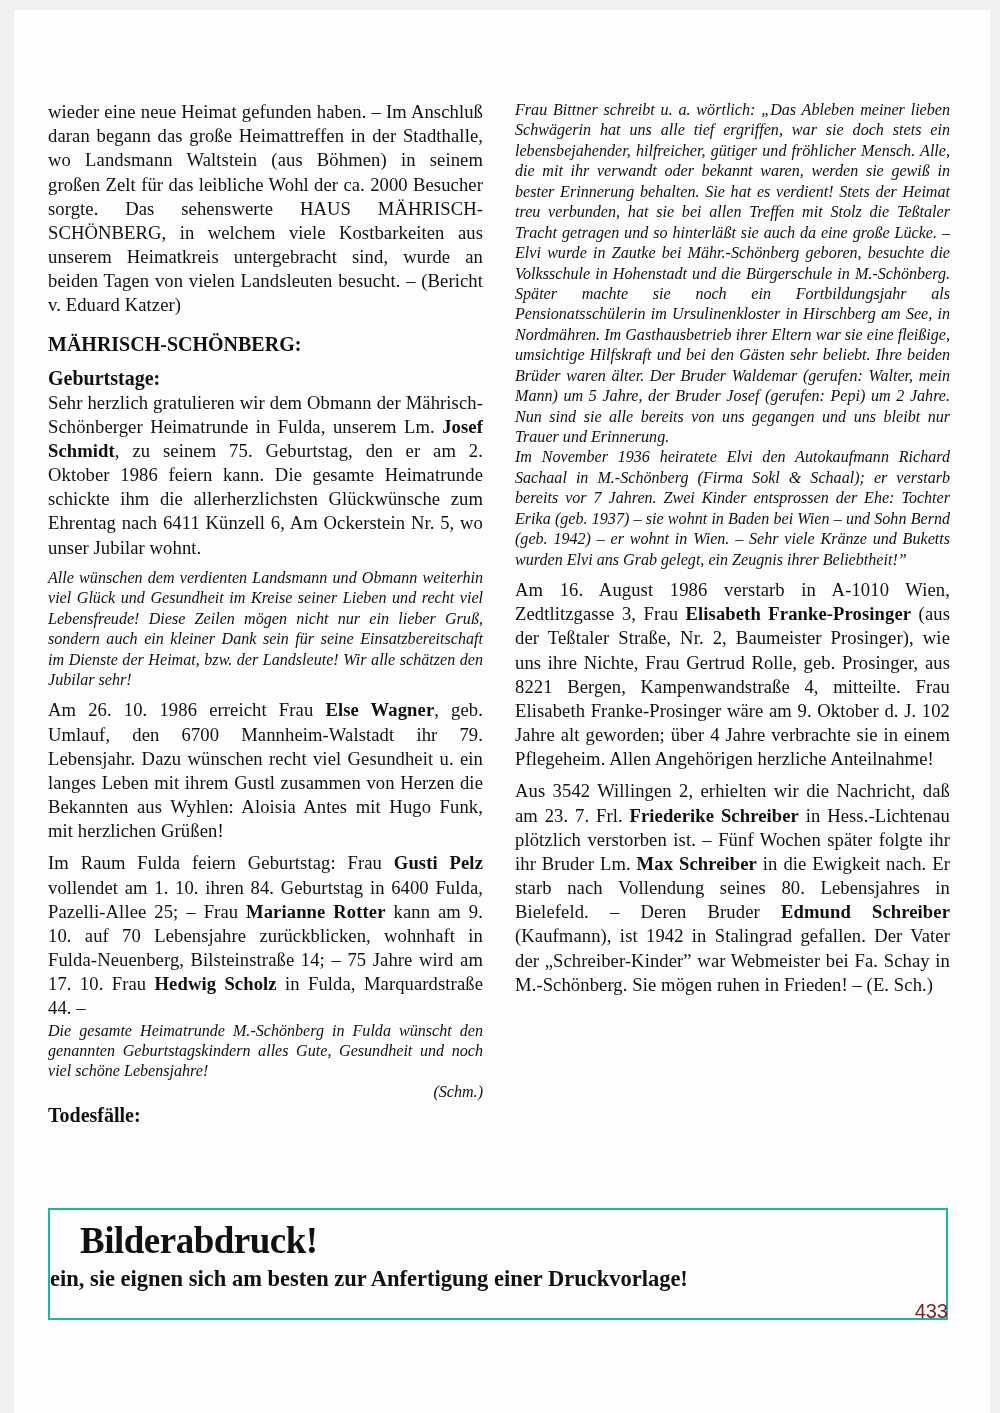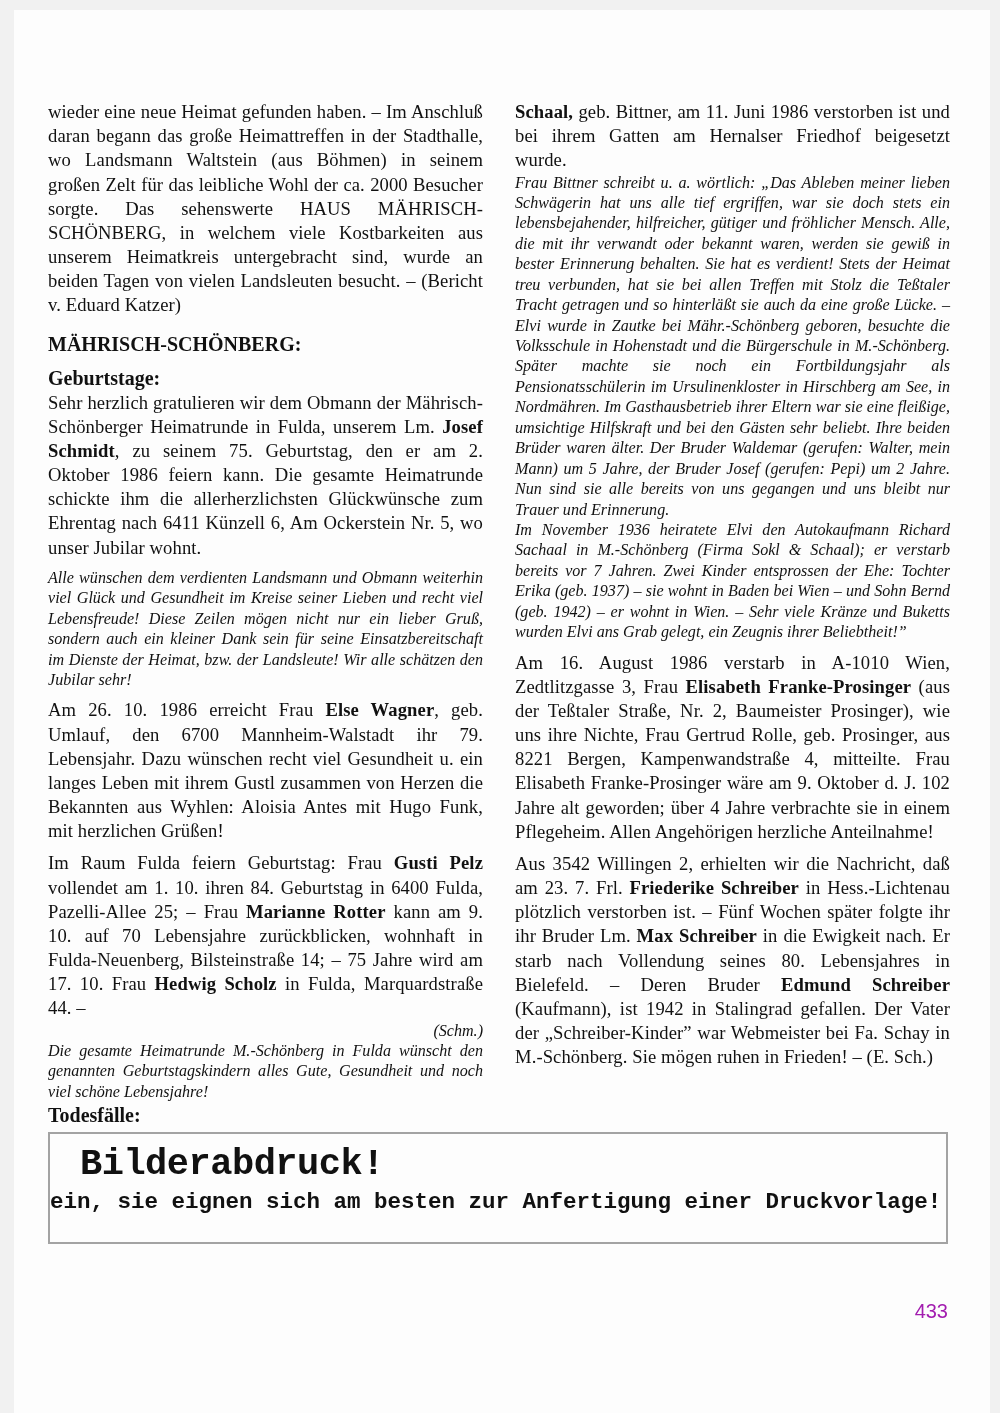--- a/index.html
+++ b/index.html
@@ -66,26 +66,26 @@
     line-height: 1.3;
     margin: 0;
   }
   b, strong { font-weight: bold; }
   .right { text-align: right; }
 
   
   .ad-box {
     position: absolute;
     left: 48px;
-    top: 1132px;
+    top: 1208px;
     width: 900px;
     height: 112px;
-    border: 2px solid #a3a3a3;
+    border: 2px solid #14b8a6;
     box-sizing: border-box;
-    font-family: Liberation Mono, monospace;
+    font-family: Liberation Serif, serif;
   }
   .ad-row1 {
     display: flex;
     align-items: baseline;
     padding: 9px 0 0 30px;
   }
   .ad-title {
     font-weight: bold;
     font-size: 37px;
     letter-spacing: -0.5px;
@@ -109,21 +109,21 @@
     font-size: 22.5px;
     font-weight: bold;
     margin-top: 4px;
   }
   .page-number {
     position: absolute;
     right: 52px;
     top: 1300px;
     font-family: "Liberation Sans", sans-serif;
     font-size: 20px;
-    color: #a21caf;
+    color: #7f1d1d;
   }
 </style>
 </head>
 <body>
 
 <div class="page">
   <div class="scan-edge-left"></div>
   <div class="scan-edge-top"></div>
   <div class="scan-edge-right"></div>
 
@@ -148,31 +148,30 @@
       <p class="small">Alle wünschen dem verdienten Landsmann und Obmann weiterhin viel Glück und Gesundheit im Kreise seiner Lieben und recht viel Lebensfreude! Diese Zeilen mögen nicht nur ein lieber Gruß, sondern auch ein kleiner Dank sein für seine Einsatzbereitschaft im Dienste der Heimat, bzw. der Landsleute! Wir alle schätzen den Jubilar sehr!</p>
 
       <div class="gap-s"></div>
 
       <p class="big"><span>Am 26. 10. 1986 erreicht Frau </span><b>Else Wagner</b><span>, geb. Umlauf, den 6700 Mannheim-Walstadt ihr 79. Lebensjahr. Dazu wünschen recht viel Gesundheit u. ein langes Leben mit ihrem Gustl zusammen von Herzen die Bekannten aus Wyhlen: Aloisia Antes mit Hugo Funk, mit herzlichen Grüßen!</span></p>
 
       <div class="gap-s"></div>
 
       <p class="big"><span>Im Raum Fulda feiern Geburtstag: Frau </span><b>Gusti Pelz</b><span> vollendet am 1. 10. ihren 84. Geburtstag in 6400 Fulda, Pazelli-Allee 25; – Frau </span><b>Marianne Rotter</b><span> kann am 9. 10. auf 70 Lebensjahre zurückblicken, wohnhaft in Fulda-Neuenberg, Bilsteinstraße 14; – 75 Jahre wird am 17. 10. Frau </span><b>Hedwig Scholz</b><span> in Fulda, Marquardstraße 44. –</span></p>
 
+      <p class="small">Die gesamte Heimatrunde M.-Schönberg in Fulda wünscht den genannten Geburtstagskindern alles Gute, Gesundheit und noch viel schöne Lebensjahre!</p>
       <p class="small right">(Schm.)</p>
-      <p class="small">Die gesamte Heimatrunde M.-Schönberg in Fulda wünscht den genannten Geburtstagskindern alles Gute, Gesundheit und noch viel schöne Lebensjahre!</p>
 
       <p class="heading">Todesfälle:</p>
 
 
     </div>
 
     <div class="col">
 
-      <p class="big"><b>Schaal,</b><span> geb. Bittner, am 11. Juni 1986 verstorben ist und bei ihrem Gatten am Hernalser Friedhof beigesetzt wurde.</span></p>
 
       <p class="small">Frau Bittner schreibt u. a. wörtlich: „Das Ableben meiner lieben Schwägerin hat uns alle tief ergriffen, war sie doch stets ein lebensbejahender, hilfreicher, gütiger und fröhlicher Mensch. Alle, die mit ihr verwandt oder bekannt waren, werden sie gewiß in bester Erinnerung behalten. Sie hat es verdient! Stets der Heimat treu verbunden, hat sie bei allen Treffen mit Stolz die Teßtaler Tracht getragen und so hinterläßt sie auch da eine große Lücke. – Elvi wurde in Zautke bei Mähr.-Schönberg geboren, besuchte die Volksschule in Hohenstadt und die Bürgerschule in M.-Schönberg. Später machte sie noch ein Fortbildungsjahr als Pensionatsschülerin im Ursulinenkloster in Hirschberg am See, in Nordmähren. Im Gasthausbetrieb ihrer Eltern war sie eine fleißige, umsichtige Hilfskraft und bei den Gästen sehr beliebt. Ihre beiden Brüder waren älter. Der Bruder Waldemar (gerufen: Walter, mein Mann) um 5 Jahre, der Bruder Josef (gerufen: Pepi) um 2 Jahre. Nun sind sie alle bereits von uns gegangen und uns bleibt nur Trauer und Erinnerung.</p>
 
       <p class="small">Im November 1936 heiratete Elvi den Autokaufmann Richard Sachaal in M.-Schönberg (Firma Sokl &amp; Schaal); er verstarb bereits vor 7 Jahren. Zwei Kinder entsprossen der Ehe: Tochter Erika (geb. 1937) – sie wohnt in Baden bei Wien – und Sohn Bernd (geb. 1942) – er wohnt in Wien. – Sehr viele Kränze und Buketts wurden Elvi ans Grab gelegt, ein Zeugnis ihrer Beliebtheit!”</p>
 
       <div class="gap-s"></div>
 
       <p class="big"><span>Am 16. August 1986 verstarb in A-1010 Wien, Zedtlitzgasse 3, Frau </span><b>Elisabeth Franke-Prosinger</b><span> (aus der Teßtaler Straße, Nr. 2, Baumeister Prosinger), wie uns ihre Nichte, Frau Gertrud Rolle, geb. Prosinger, aus 8221 Bergen, Kampenwandstraße 4, mitteilte. Frau Elisabeth Franke-Prosinger wäre am 9. Oktober d. J. 102 Jahre alt geworden; über 4 Jahre verbrachte sie in einem Pflegeheim. Allen Angehörigen herzliche Anteilnahme!</span></p>
 
       <div class="gap-s"></div>

